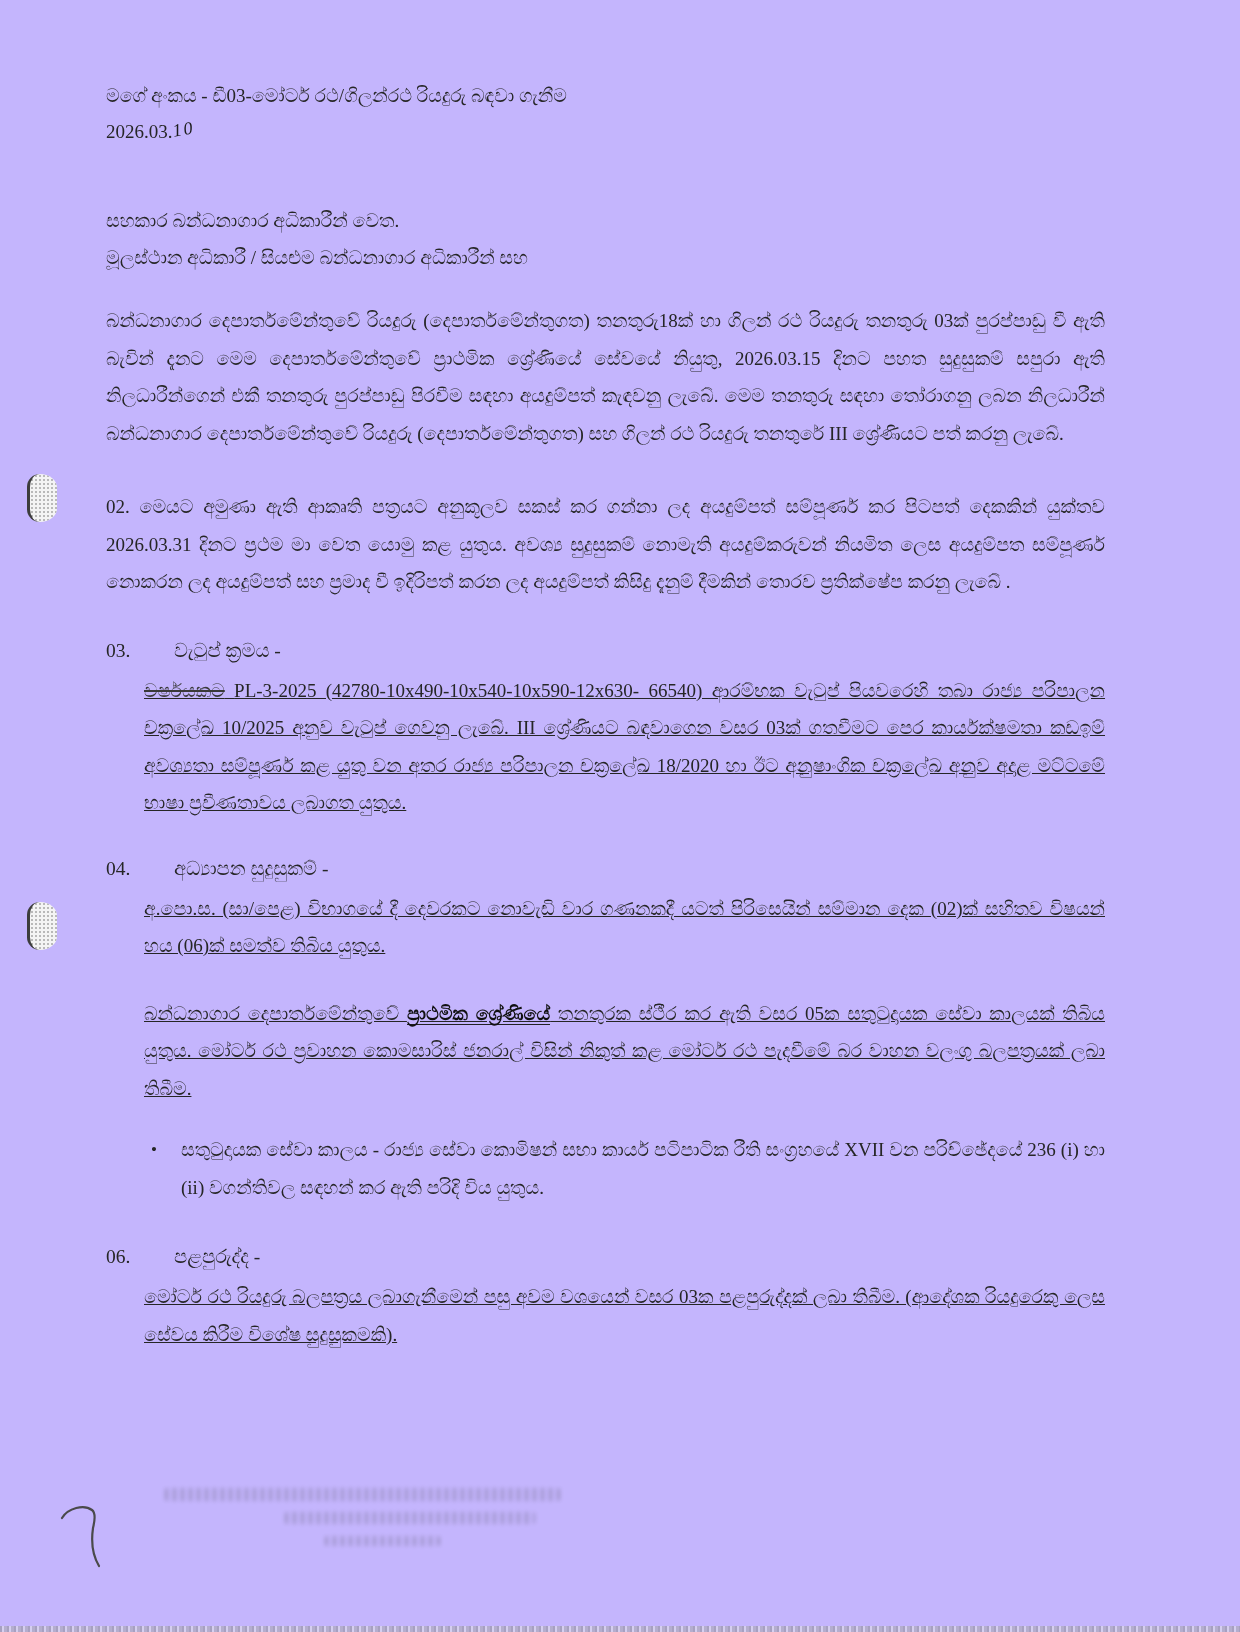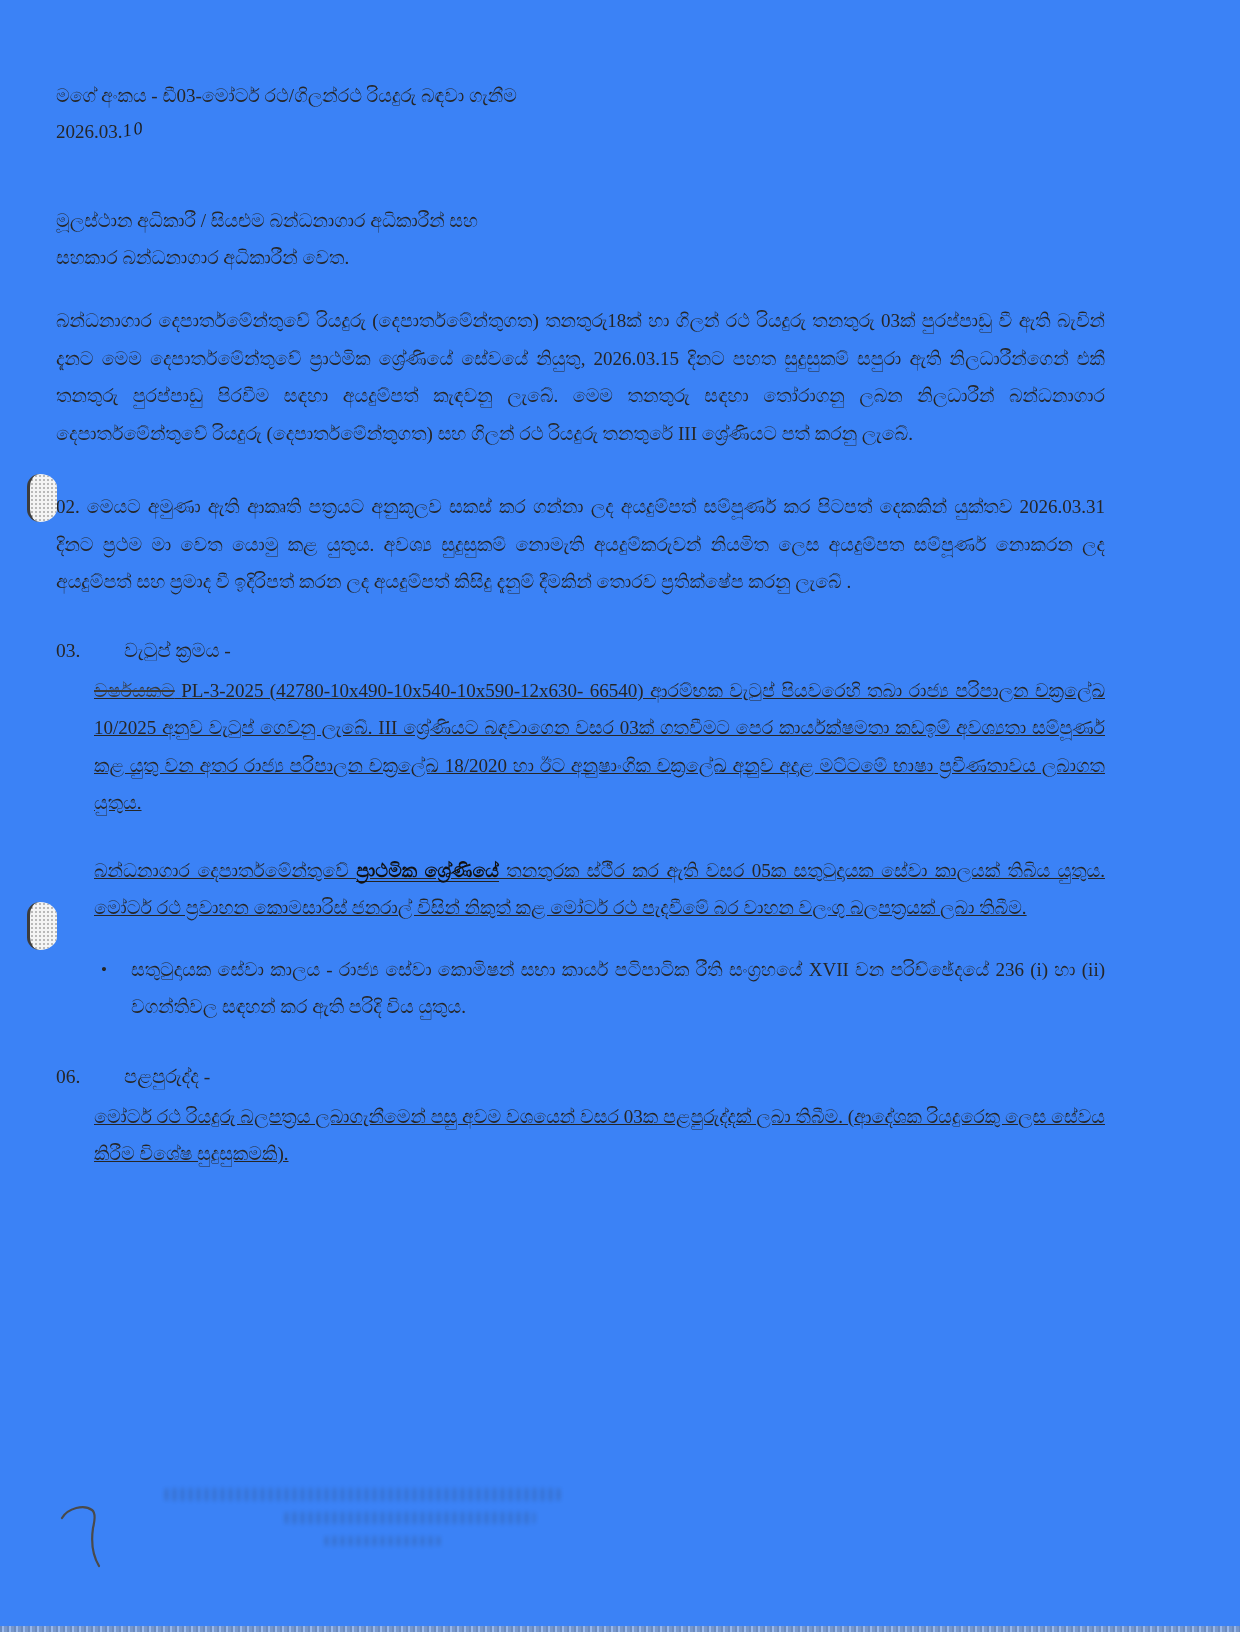--- a/index.html
+++ b/index.html
@@ -13,22 +13,22 @@
     font-family: "Liberation Serif", "DejaVu Serif", serif;
     color: #262626;
     position: relative;
     overflow: hidden;
   }
   .page {
     position: relative;
     width: 1240px;
     height: 1632px;
     box-sizing: border-box;
-    padding: 78px 135px 0 56px;
-    background: #3b82f6;
+    padding: 78px 135px 0 106px;
+    background: #c4b5fd;
   }
   .line { line-height: 37px; font-size: 19px; }
 
   
   .sender { margin-bottom: 52px; }
   .sender .line { line-height: 36px; }
   .hw-date {
     display: inline-block;
     font-style: italic;
     font-size: 18px;
@@ -149,40 +149,47 @@
   <div class="punch punch-2"></div>
 
   <div class="sender">
     <div class="line">මගේ අංකය - ඩී03-මෝටර් රථ/ගිලන්රථ රියදුරු බඳවා ගැනීම</div>
     <div class="line">
       <span>2026.03.</span><span class="hw-date">10</span>
     </div>
   </div>
 
   <div class="addressee">
+    <div class="line">සහකාර බන්ධනාගාර අධිකාරීන් වෙත.</div>
     <div class="line">මූලස්ථාන අධිකාරී / සියළුම බන්ධනාගාර අධිකාරීන් සහ</div>
-    <div class="line">සහකාර බන්ධනාගාර අධිකාරීන් වෙත.</div>
   </div>
 
 
   <p class="para para-intro">බන්ධනාගාර දෙපාර්තමේන්තුවේ රියදුරු (දෙපාර්තමේන්තුගත) තනතුරු18ක් හා ගිලන් රථ රියදුරු තනතුරු 03ක් පුරප්පාඩු වී ඇති බැවින් දැනට මෙම දෙපාර්තමේන්තුවේ ප්‍රාථමික ශ්‍රේණියේ සේවයේ නියුතු, 2026.03.15 දිනට පහත සුදුසුකම් සපුරා ඇති නිලධාරීන්ගෙන් එකී තනතුරු පුරප්පාඩු පිරවීම සඳහා අයදුම්පත් කැඳවනු ලැබේ. මෙම තනතුරු සඳහා තෝරාගනු ලබන නිලධාරීන් බන්ධනාගාර දෙපාර්තමේන්තුවේ රියදුරු (දෙපාර්තමේන්තුගත) සහ ගිලන් රථ රියදුරු තනතුරේ III ශ්‍රේණියට පත් කරනු ලැබේ.</p>
 
   <p class="para">02. මෙයට අමුණා ඇති ආකෘති පත්‍රයට අනුකූලව සකස් කර ගන්නා ලද අයදුම්පත් සම්පූර්ණ කර පිටපත් දෙකකින් යුක්තව 2026.03.31 දිනට ප්‍රථම මා වෙත යොමු කළ යුතුය. අවශ්‍ය සුදුසුකම් නොමැති අයදුම්කරුවන් නියමිත ලෙස  අයදුම්පත සම්පූර්ණ නොකරන ලද අයදුම්පත් සහ ප්‍රමාද වී ඉදිරිපත් කරන ලද අයදුම්පත් කිසිදු දැනුම් දීමකින් තොරව ප්‍රතික්ෂේප කරනු ලැබේ .</p>
 
   <div class="section">
     <div class="section-head">
       <span class="section-num">03.</span>
       <span>වැටුප් ක්‍රමය -</span>
     </div>
     <div class="section-body">
       <span class="strike">වර්ෂයකට</span>
       <span>PL-3-2025 (42780-10x490-10x540-10x590-12x630- 66540) ආරම්භක වැටුප් පියවරෙහි තබා රාජ්‍ය පරිපාලන චක්‍රලේඛ 10/2025 අනුව වැටුප් ගෙවනු ලැබේ. III ශ්‍රේණියට බඳවාගෙන වසර 03ක් ගතවීමට පෙර කාර්යක්ෂමතා කඩඉම් අවශ්‍යතා සම්පූර්ණ කළ යුතු වන අතර රාජ්‍ය පරිපාලන චක්‍රලේඛ 18/2020 හා ඊට අනුෂාංගික චක්‍රලේඛ අනුව අදාළ මට්ටමේ භාෂා ප්‍රවීණතාවය ලබාගත යුතුය.</span>
     </div>
   </div>
 
+  <div class="section">
+    <div class="section-head">
+      <span class="section-num">04.</span>
+      <span>අධ්‍යාපන සුදුසුකම් -</span>
+    </div>
+    <div class="section-body">අ.පො.ස. (සා/පෙළ) විභාගයේ දී දෙවරකට නොවැඩි වාර ගණනකදී යටත් පිරිසෙයින් සම්මාන දෙක (02)ක් සහිතව විෂයන් හය (06)ක් සමත්ව තිබිය යුතුය.</div>
+  </div>
 
   <div class="section">
     <div class="section-body">
       <span>බන්ධනාගාර දෙපාර්තමේන්තුවේ </span><span class="emph-bold-underline">ප්‍රාථමික ශ්‍රේණියේ</span><span> තනතුරක ස්ථීර කර ඇති වසර 05ක සතුටුදායක සේවා කාලයක් තිබිය යුතුය. මෝටර් රථ ප්‍රවාහන කොමසාරිස් ජනරාල් විසින් නිකුත් කළ මෝටර් රථ පැදවීමේ බර වාහන වලංගු බලපත්‍රයක් ලබා තිබීම.</span>
     </div>
     <div class="bullet-row">
       <span class="bullet-marker">•</span>
       <span>සතුටුදායක සේවා කාලය - රාජ්‍ය සේවා කොමිෂන් සභා කාර්ය පටිපාටික රීති සංග්‍රහයේ XVII වන පරිච්ඡේදයේ 236 (i) හා (ii) වගන්තිවල සඳහන් කර ඇති පරිදි විය යුතුය.</span>
     </div>
   </div>

